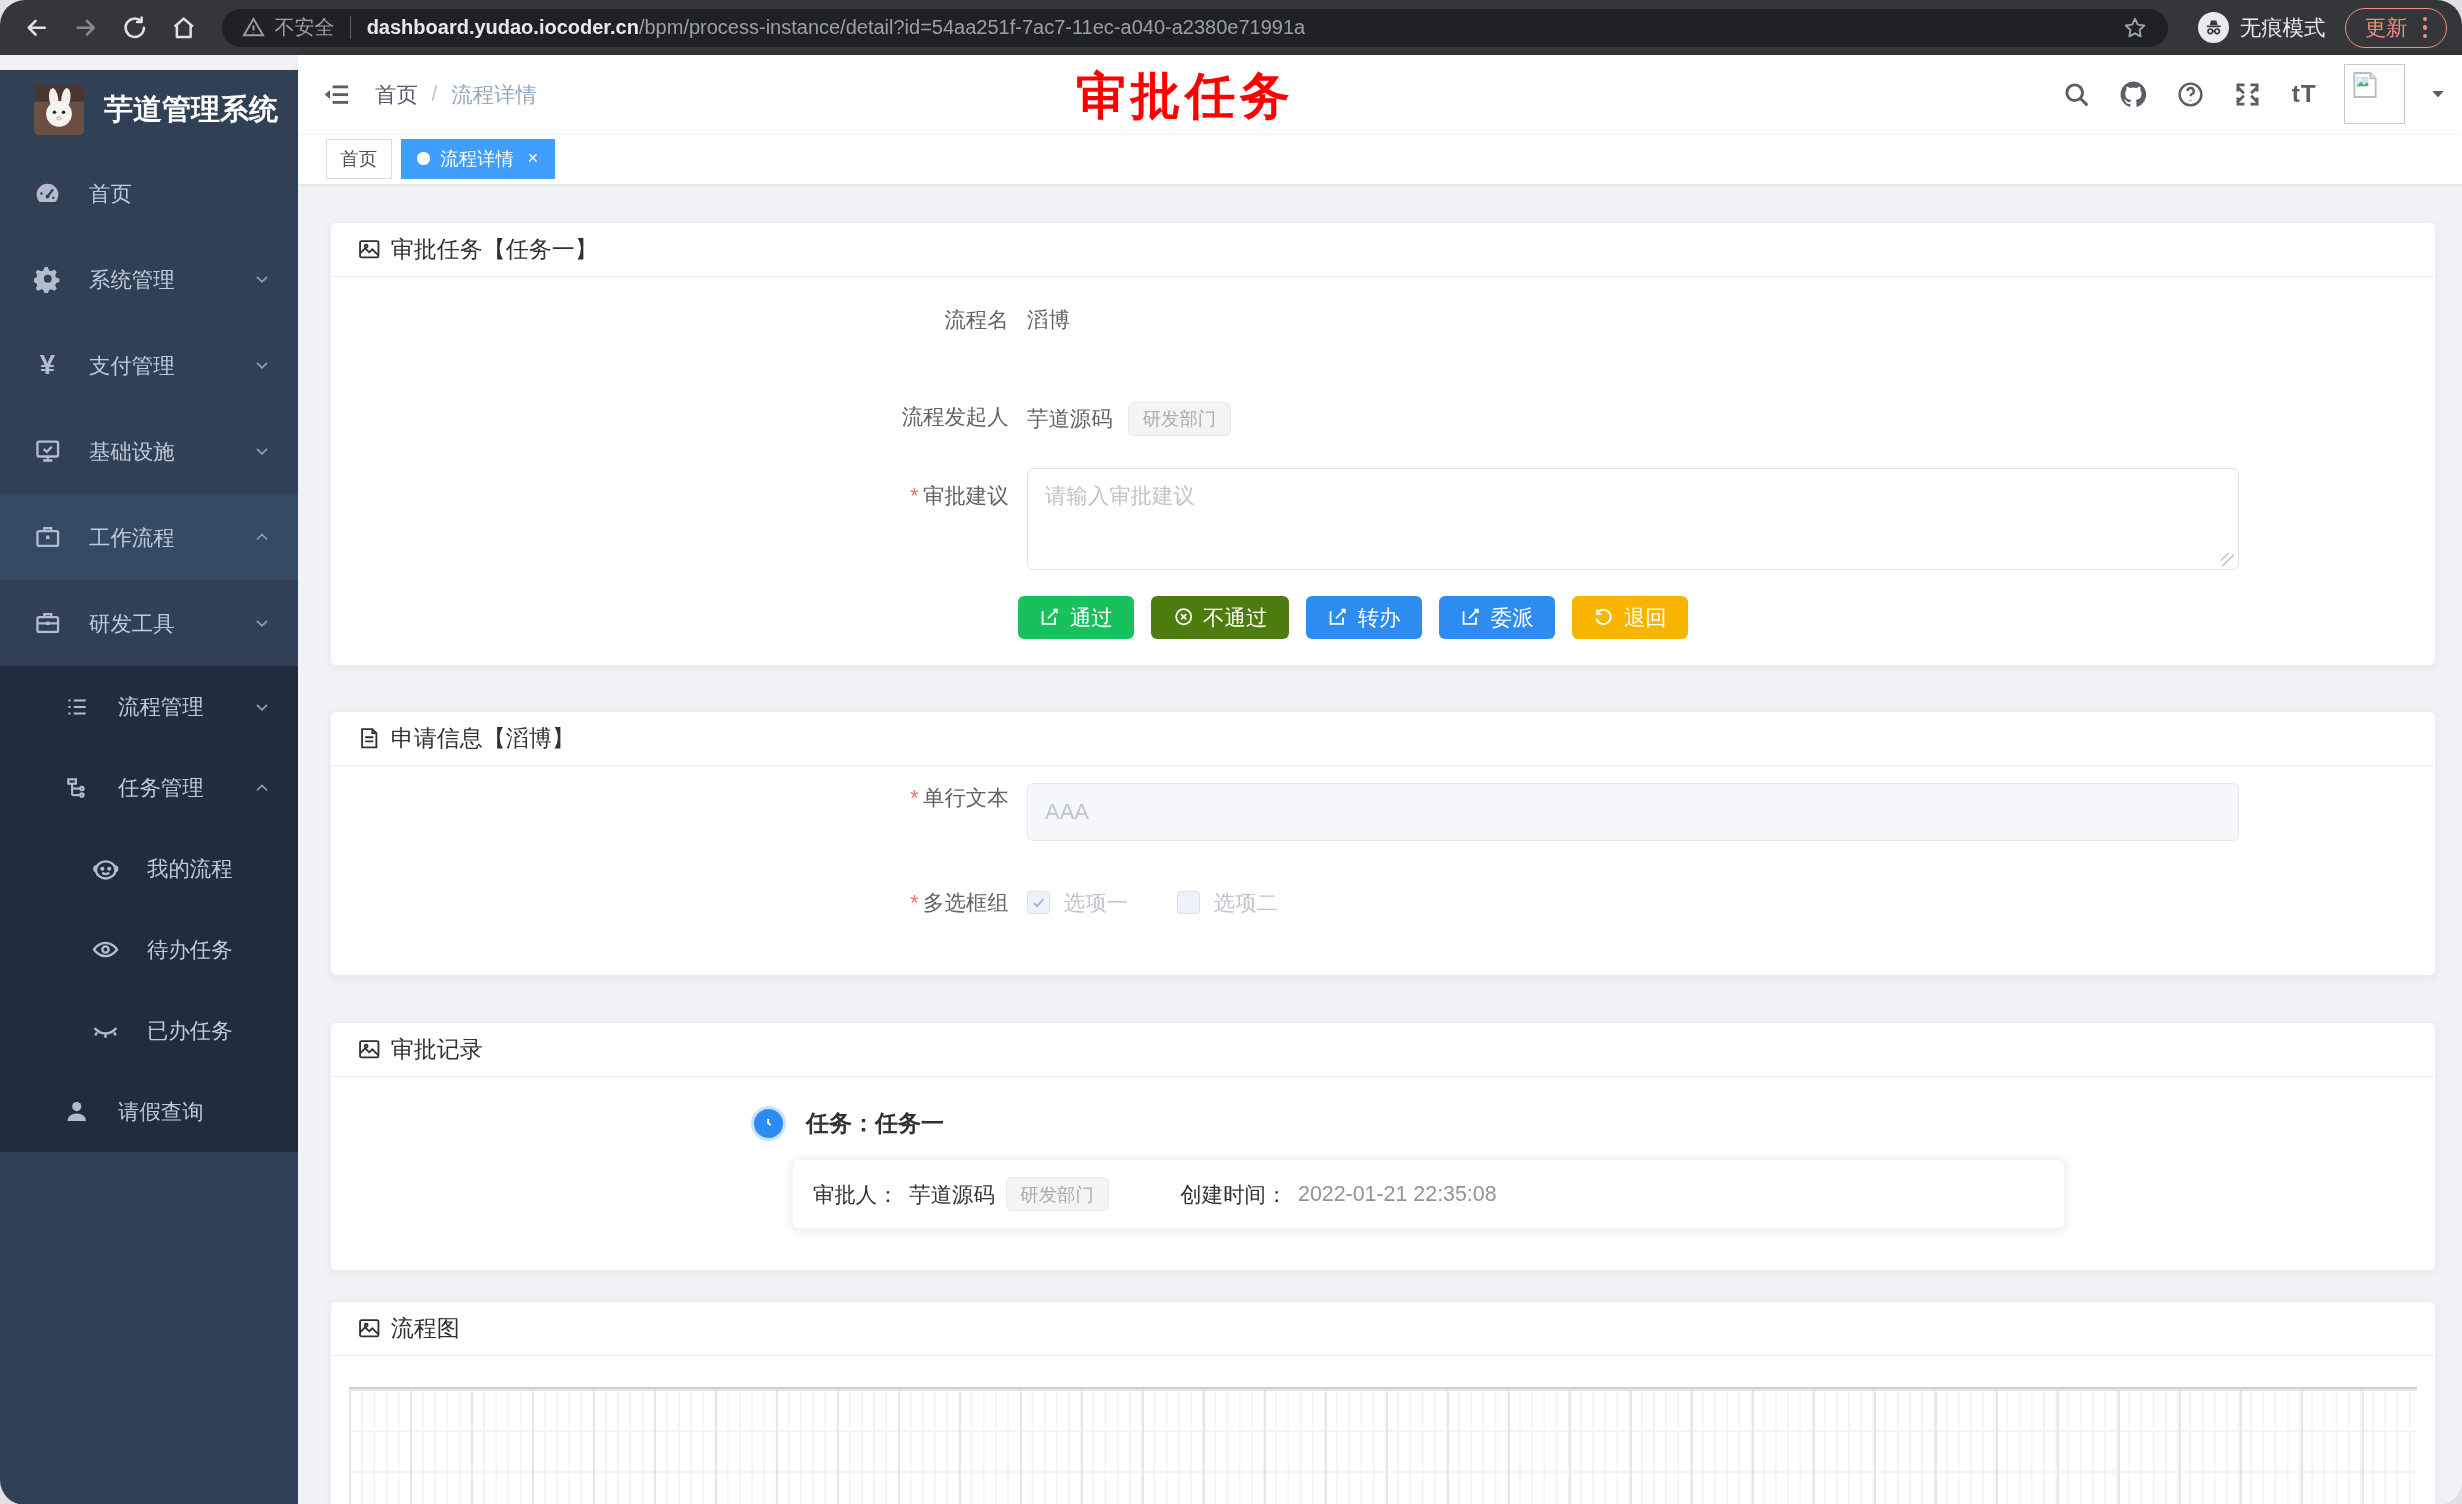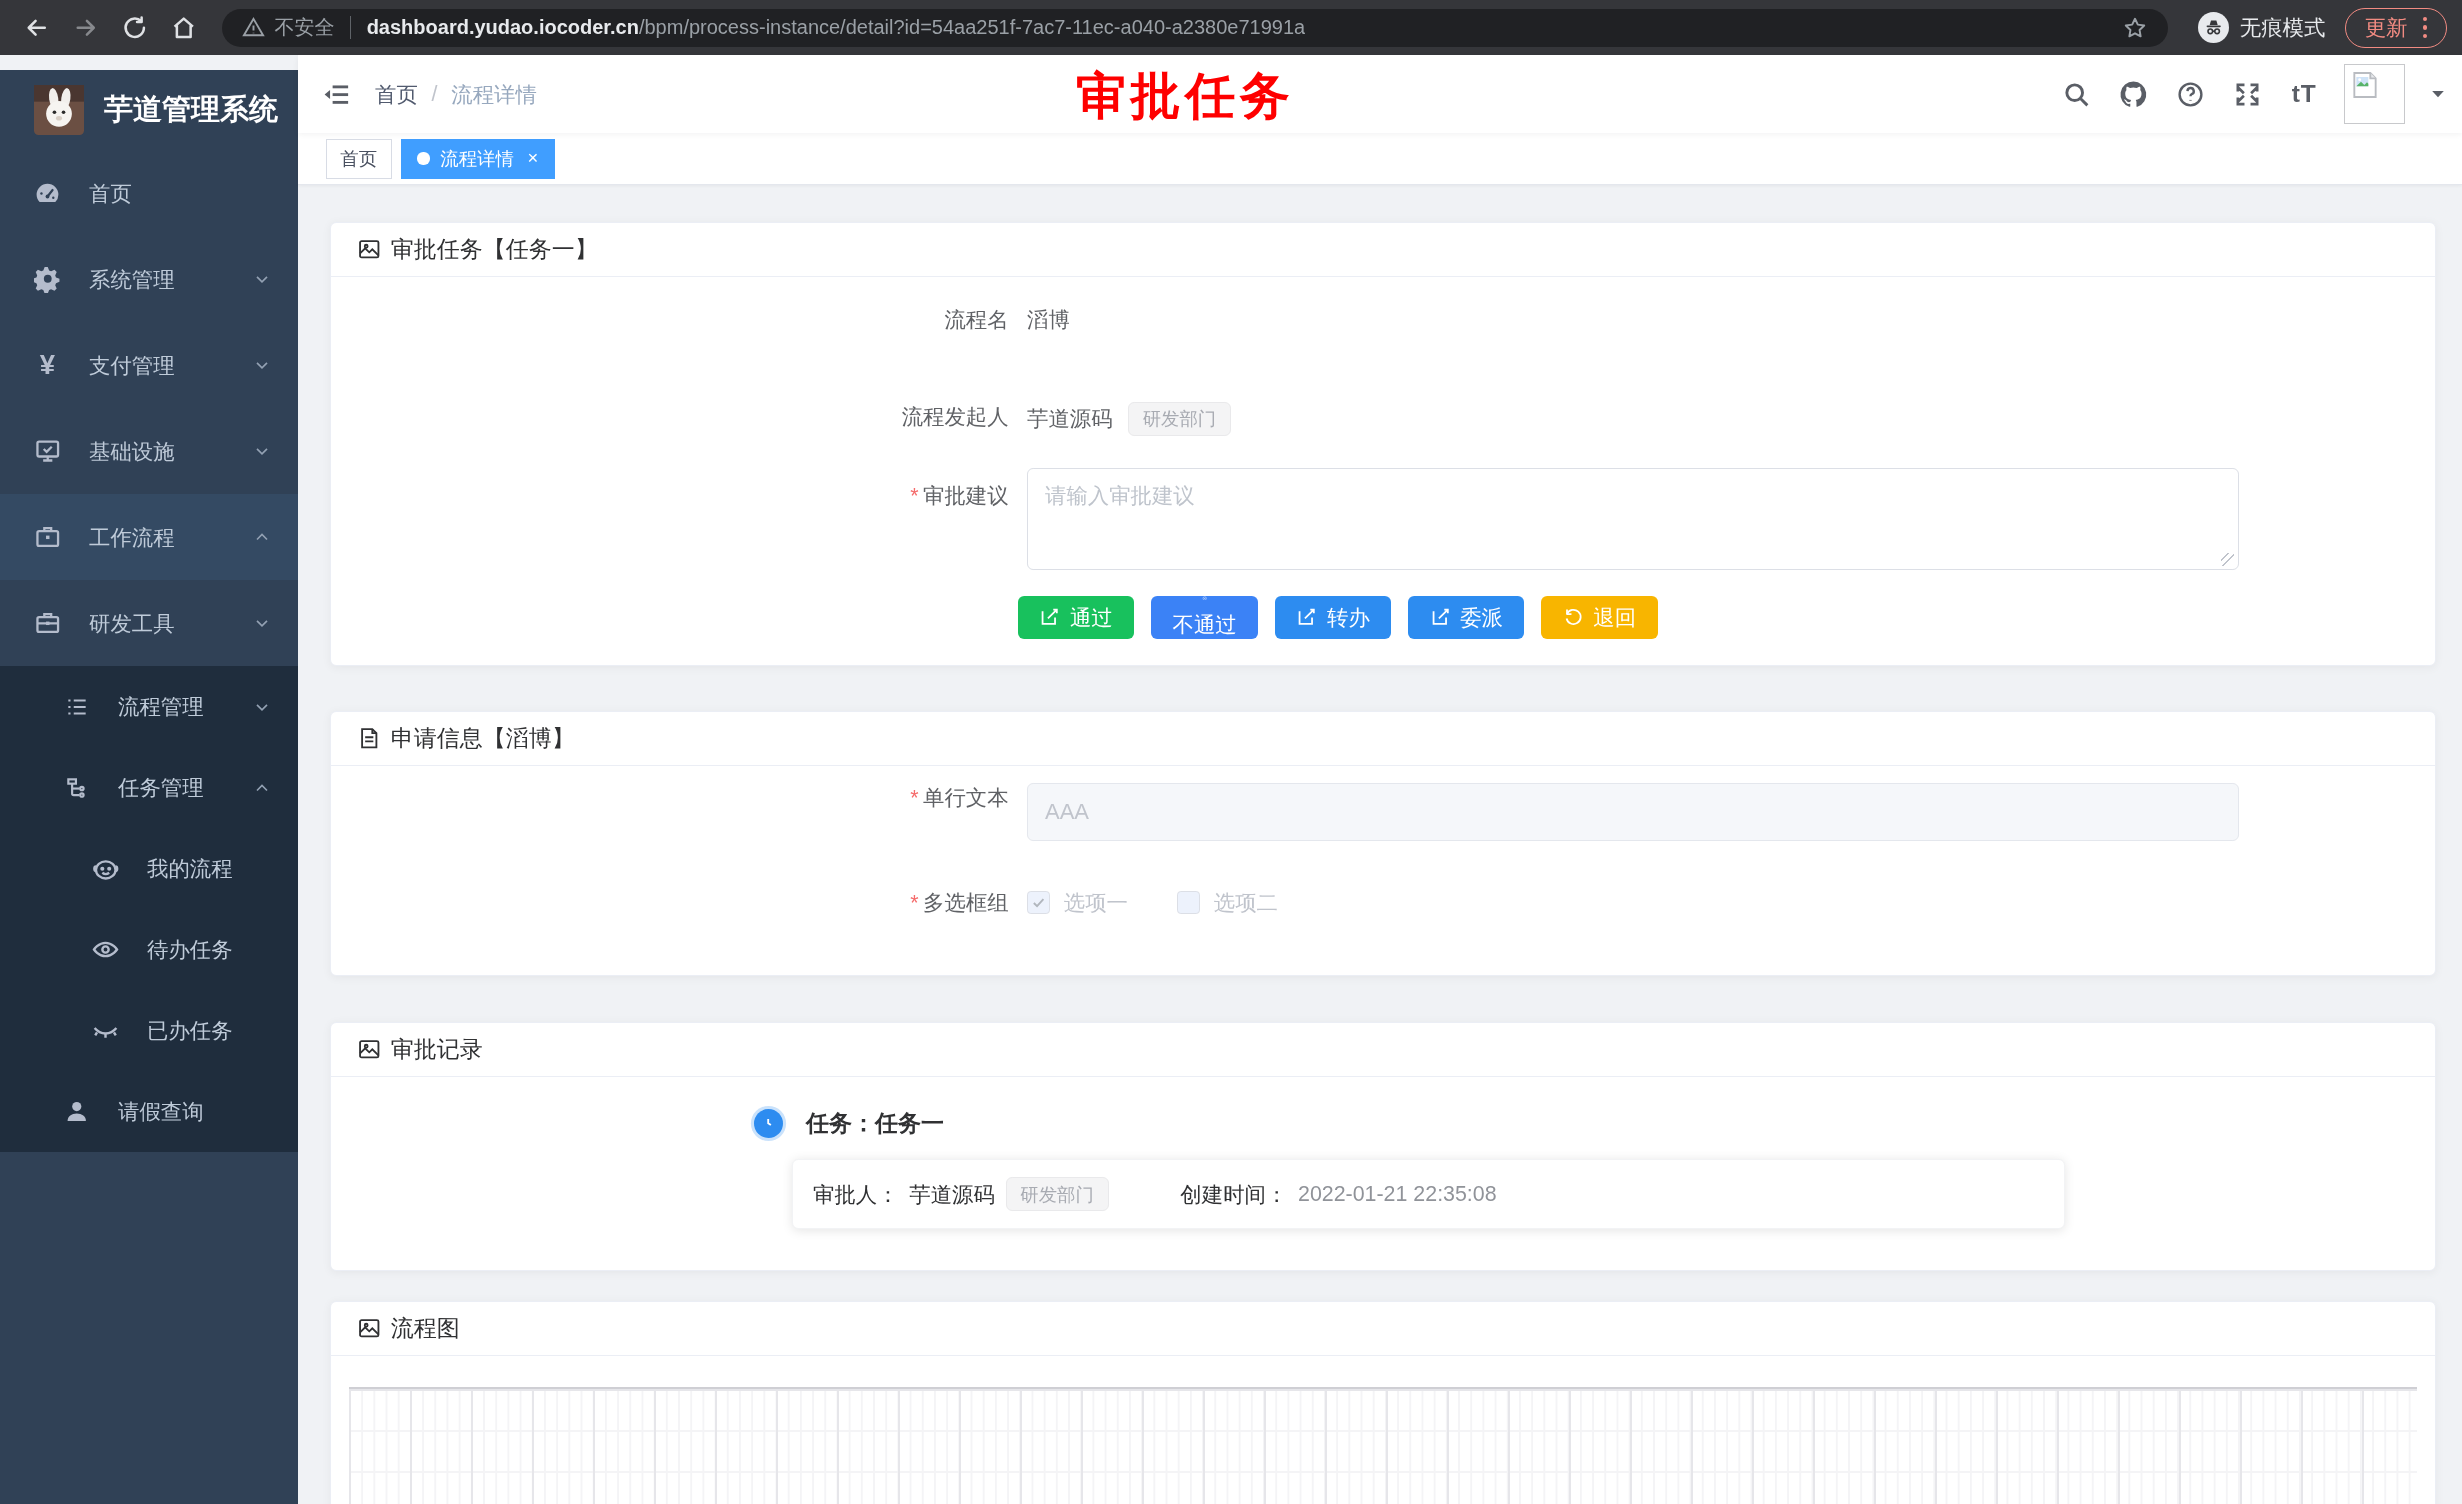--- a/index.html
+++ b/index.html
@@ -1,19 +1,19 @@
 <!DOCTYPE html>
 <html style="font-size:12.2px"><head>
 <meta charset="utf-8">
 <style>
   * { margin:0; padding:0; box-sizing:border-box; }
   html,body { background:#dfe1e5; }
   .screen {
     position:relative; width:2462px; height:1505px; overflow:hidden;
-    font-family:"Liberation Sans","DejaVu Sans",sans-serif; background:#f0f2f5;
+    font-family:"Liberation Sans","DejaVu Sans",sans-serif; background:#f0f2f5;border-radius:25px;
   }
   svg { display:block; }
 
   
   .browser-bar { position:absolute; top:0; left:0; width:2462px; height:55px;
     background:#35363a; display:flex; align-items:center; padding:0 15.3px; gap:6.1px; }
   .nav-btn { width:43px; height:43px; display:flex; align-items:center; justify-content:center; border-radius:50%; color:#dfe1e4; flex:0 0 auto; }
   .nav-btn.disabled { color:#87898d; }
   .url-pill { flex:1; height:38px; margin:0 10.7px; background:#202124; border-radius:20px;
     display:flex; align-items:center; padding:0 20px; color:#9aa0a6; font-size:20px; min-width:0; }
@@ -94,21 +94,21 @@
   .resize-grip { position:absolute; right:4.6px; bottom:6.1px; width:13.8px; height:13.8px;
     background:
       linear-gradient(135deg, transparent 4.6px, #c0c4cc 4.6px, #c0c4cc 6.1px, transparent 6.1px,
         transparent 9.2px, #c0c4cc 9.2px, #c0c4cc 10.7px, transparent 10.7px); }
 
   .btn-row { display:flex; gap:17px; margin-left:687px; }
   .btn { display:inline-flex; align-items:center; gap:9.2px; height:43px; padding:0 21.4px;
     border:none; border-radius:6.1px; color:#fff; font-size:21.4px; cursor:pointer;
     font-family:"Liberation Sans","DejaVu Sans",sans-serif; }
   .btn-green { background:#18c15d; }
-  .btn-red { background:#3b82f6;flex-direction:column; }
+  .btn-red { background:#4d7c0f; }
   .btn-blue { background:#2d8cf0; }
   .btn-yellow { background:#f8b500; }
 
   .el-input-disabled { width:1212px; height:58px; background:#f5f7fa; border:1.5px solid #e4e7ed;
     border-radius:6.1px; font-size:22px; color:#c0c4cc; padding:0 17px;
     font-family:"Liberation Sans","DejaVu Sans",sans-serif; }
   .checkbox-group { display:flex; align-items:center; gap:49px; }
   .checkbox { display:flex; align-items:center; gap:13.8px; }
   .cb-box { width:23px; height:23px; border:1.5px solid #dcdfe6; border-radius:3.8px; background:#edf2fc;
     display:flex; align-items:center; justify-content:center; color:#b1b6bd; }

